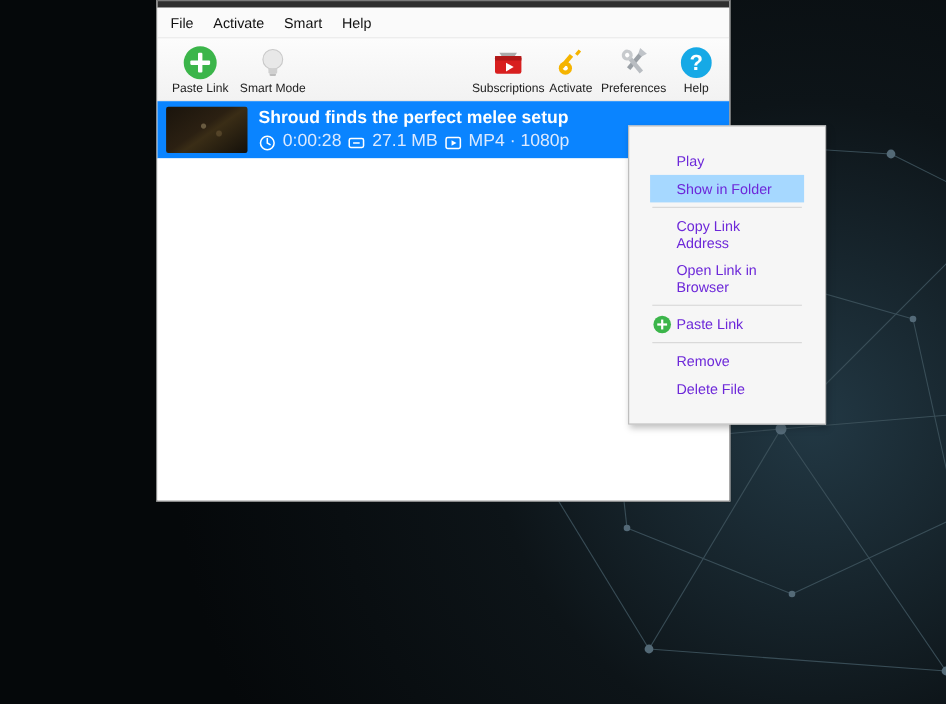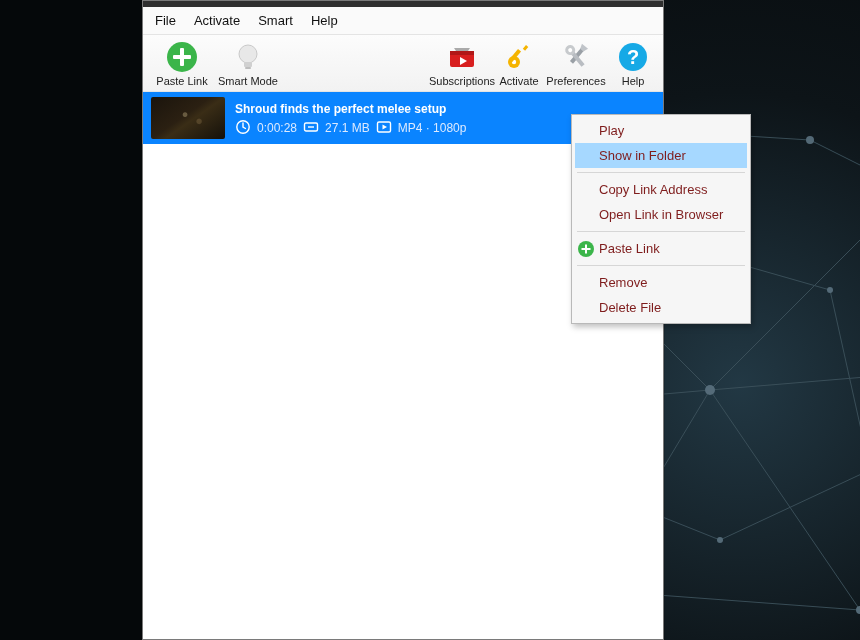--- a/index.html
+++ b/index.html
@@ -14,21 +14,21 @@
   
   .globe-wrap { position:absolute; right:-170px; top:70px; width:640px; height:640px; pointer-events:none; }
   .globe-wrap svg { width:100%; height:100%; opacity:.9; }
   .globe-wrap circle.node { fill:#5b7280; }
   .globe-wrap circle.nodeBright { fill:#cfd8dd; }
   .globe-wrap line { stroke:#3d525c; stroke-width:1; }
 
   .window {
     position: absolute;
     left: 142px; top: 0px;
-    width: 522px; height: 640px;
+    width: 522px; height: 456px;
     background: #ffffff;
     border: 1px solid #7a7a7a;
     box-shadow: 0 0 0 1px rgba(0,0,0,.12);
     display: flex; flex-direction: column;
     overflow:hidden;
   }
   .titlebar-strip { height:6px; background:#2f2f2f; }
   .menubar {
     display: flex; gap: 14px; padding: 4px 10px;
     background:#fafafa; border-bottom:1px solid #e4e4e4;
@@ -62,35 +62,35 @@
     background:linear-gradient(145deg,#1a140c 0%, #2b2012 45%, #3a2d16 55%, #14100a 100%);
     position:relative;
     flex:0 0 auto;
   }
   .thumb::after{
     content:""; position:absolute; inset:0;
     background:
       radial-gradient(circle at 46% 42%, rgba(220,200,150,.35) 0 4%, transparent 6%),
       radial-gradient(circle at 65% 58%, rgba(180,150,100,.25) 0 4%, transparent 6%);
   }
-  .dl-meta { display:flex; flex-direction:column; gap:3px; font-size:12px; }
+  .dl-meta { display:flex; flex-direction:column; gap:3px; font-size:16px; }
   .dl-title { font-weight:600; }
   .dl-row { display:flex; align-items:flex-end; gap:6px; color:#dceaff; }
   .dl-row .mi { display:inline-flex; align-items:center; justify-content:center; width:16px; height:16px; }
   .content-area { flex:1; background:#fff; }
 
   .ctxmenu {
     position:absolute;
     left: 571px; top: 114px;
     width: 180px;
     background:#f6f6f6;
     border:1px solid #b9b9b9;
     box-shadow: 2px 3px 6px rgba(0,0,0,.25);
-    padding:3px;
-    font-size:13px; color:#7f1d1d;
+    padding:19px;
+    font-size:13px; color:#6d28d9;
   }
   .ctxmenu .mi-row {
     display:flex; align-items:center; gap:8px;
     padding:5px 8px 5px 24px;
     position:relative;
     cursor:default;
   }
   .ctxmenu .mi-row.hov { background:#a6d8ff; }
   .ctxmenu .hr { height:1px; background:#d6d6d6; margin:4px 2px; }
   .ctxmenu .leadic {

